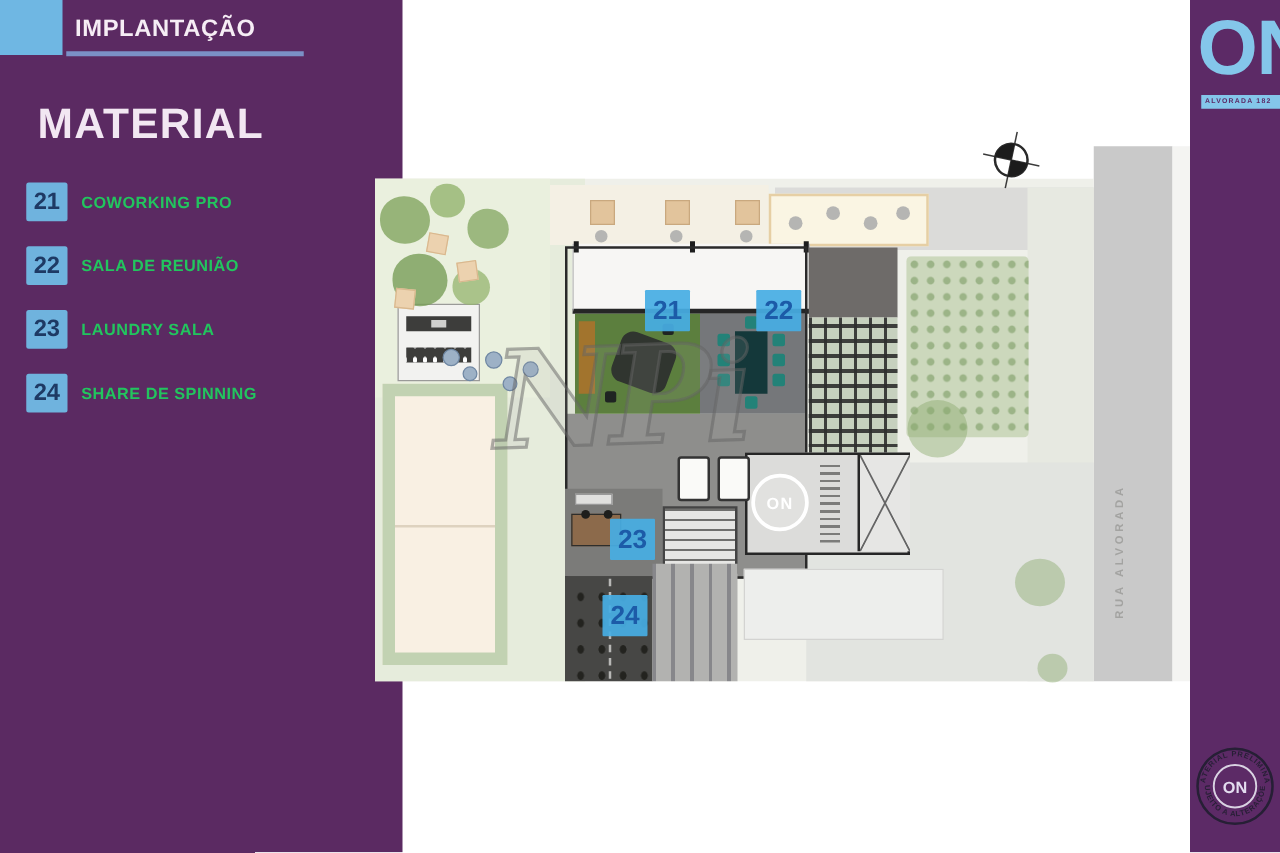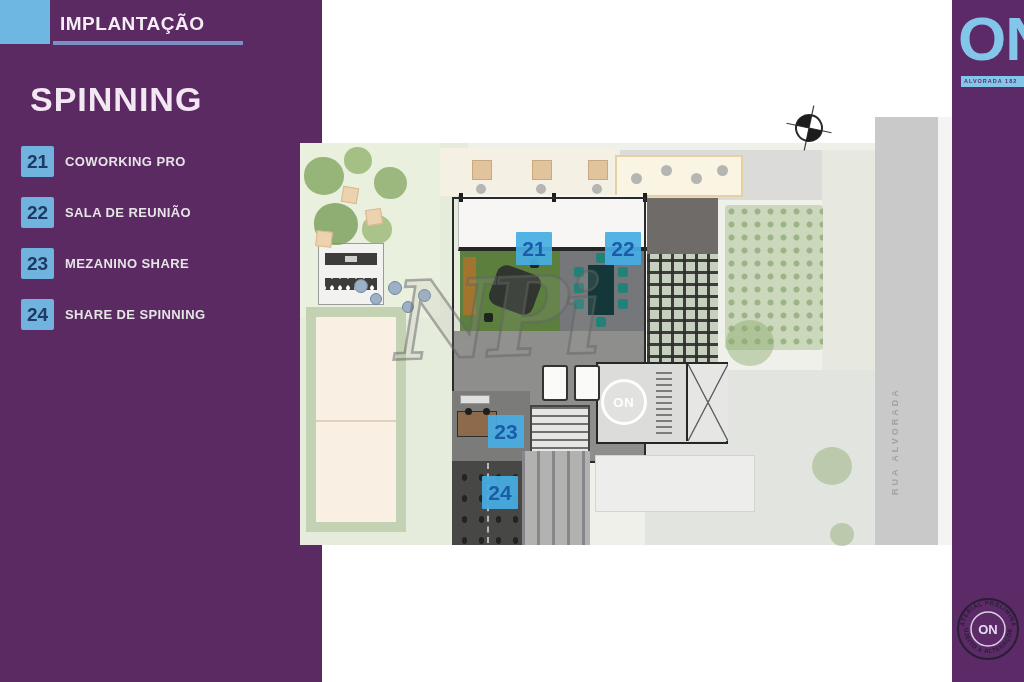--- a/index.html
+++ b/index.html
@@ -11,21 +11,21 @@
   .blue-square{position:absolute;left:0;top:0;width:50px;height:44px;background:#6fb7e3;}
   .hdr-tag{position:absolute;left:60px;top:13px;color:#f6edf5;font-size:19px;font-weight:bold;
            letter-spacing:.5px;white-space:nowrap;}
   .hdr-underline{position:absolute;left:53px;top:41px;width:190px;height:4px;background:#7b90c6;}
   .page-title{position:absolute;left:30px;top:80px;color:#f2e7f2;font-size:34px;font-weight:bold;
               letter-spacing:1px;}
   .legend{position:absolute;left:21px;top:146px;}
   .lrow{display:flex;align-items:center;margin-bottom:20px;height:31px;}
   .lnum{width:33px;height:31px;background:#6fb3de;color:#1e3a64;font-size:19px;font-weight:bold;
         display:flex;align-items:center;justify-content:center;border-radius:2px;flex:0 0 33px;}
-  .llabel{margin-left:11px;color:#e5e5e5;font-size:13px;font-weight:bold;letter-spacing:.4px;
+  .llabel{margin-left:11px;color:#22c55e;font-size:13px;font-weight:bold;letter-spacing:.4px;
           white-space:nowrap;}
 
   
   .rightbar{position:absolute;left:952px;top:0;width:72px;height:682px;background:#5c2a66;overflow:hidden;}
   .brand-logo{position:absolute;left:6px;top:8px;font-size:62px;font-weight:800;color:#84c6ea;
               letter-spacing:-1px;line-height:1;white-space:nowrap;}
   .brand-bar{position:absolute;left:9px;top:76px;width:70px;height:11px;background:#84c6ea;
              color:#5c2a66;font-size:5.5px;font-weight:bold;letter-spacing:1px;line-height:11px;
              text-align:left;padding-left:3px;white-space:nowrap;overflow:hidden;}
   .stamp{position:absolute;left:3px;top:596px;}
@@ -108,34 +108,34 @@
 </style>
 </head>
 <body>
 
 <div id="page">
 
   <div class="sidebar">
     <div class="blue-square"></div>
     <div class="hdr-tag">IMPLANTAÇÃO</div>
     <div class="hdr-underline"></div>
-    <div class="page-title">SPINNING</div>
+    <div class="page-title">MATERIAL</div>
 
     <div class="legend">
       <div class="lrow">
         <div class="lnum">21</div>
         <div class="llabel">COWORKING PRO</div>
       </div>
       <div class="lrow">
         <div class="lnum">22</div>
         <div class="llabel">SALA DE REUNIÃO</div>
       </div>
       <div class="lrow">
         <div class="lnum">23</div>
-        <div class="llabel">MEZANINO SHARE</div>
+        <div class="llabel">LAUNDRY SALA</div>
       </div>
       <div class="lrow">
         <div class="lnum">24</div>
         <div class="llabel">SHARE DE SPINNING</div>
       </div>
     </div>
   </div>
 
   <div class="plan">
     <div class="p-road"></div>

